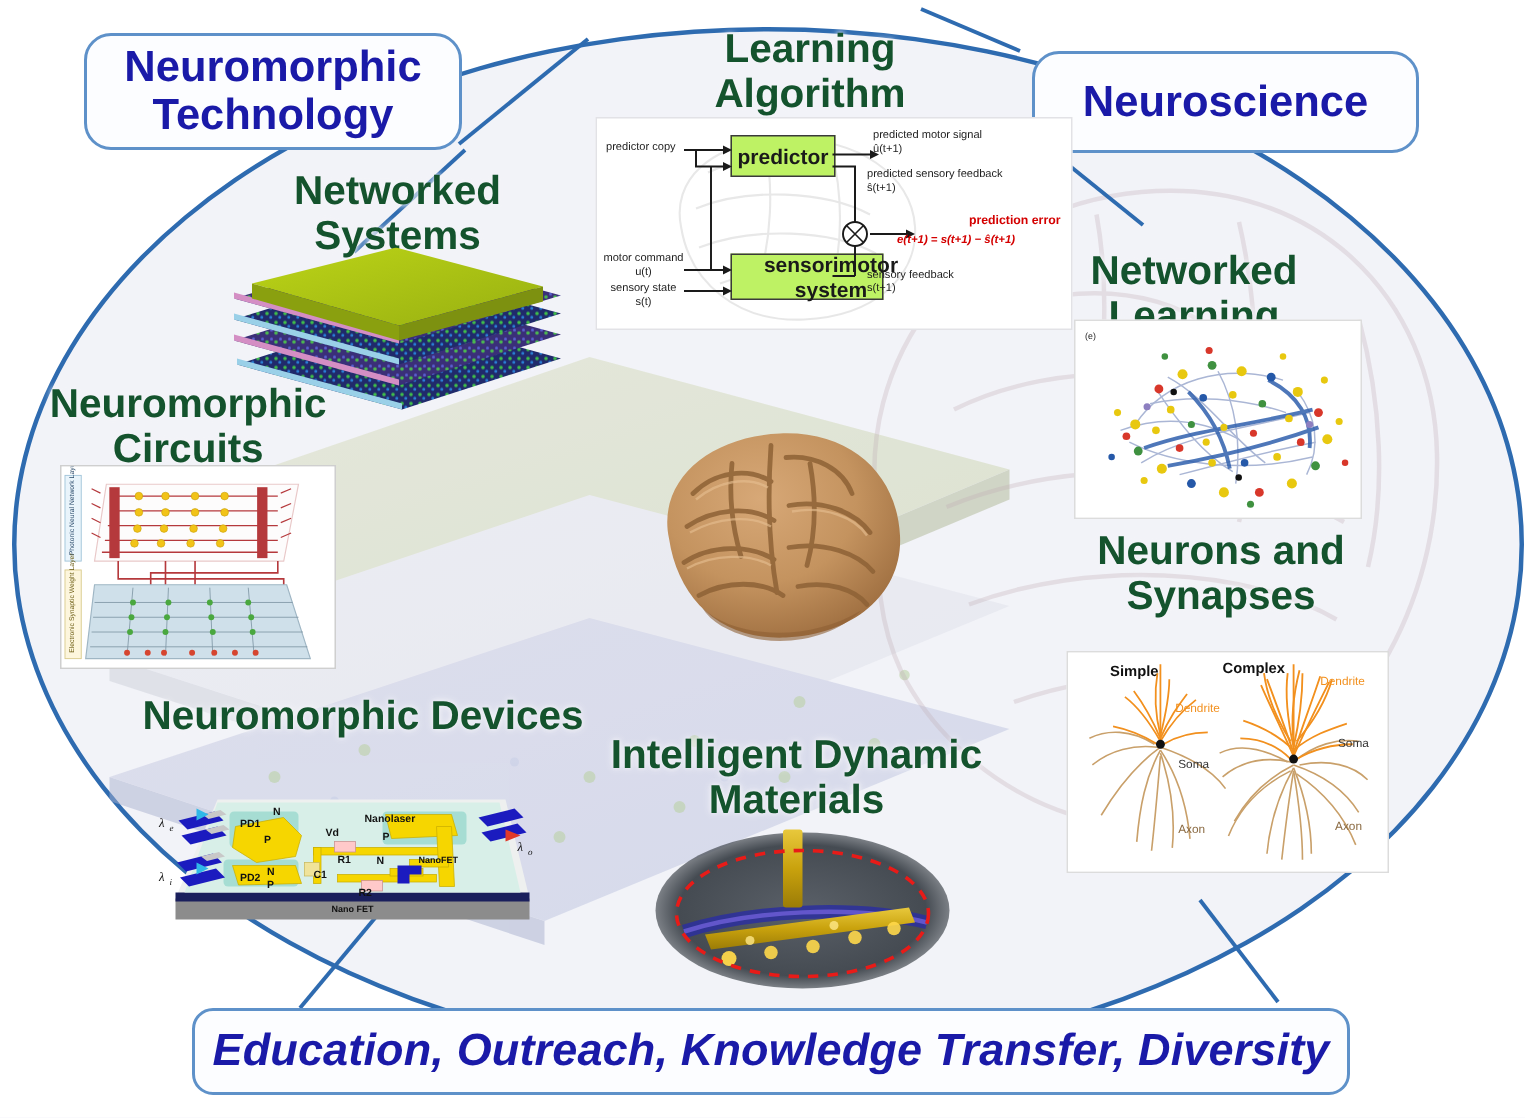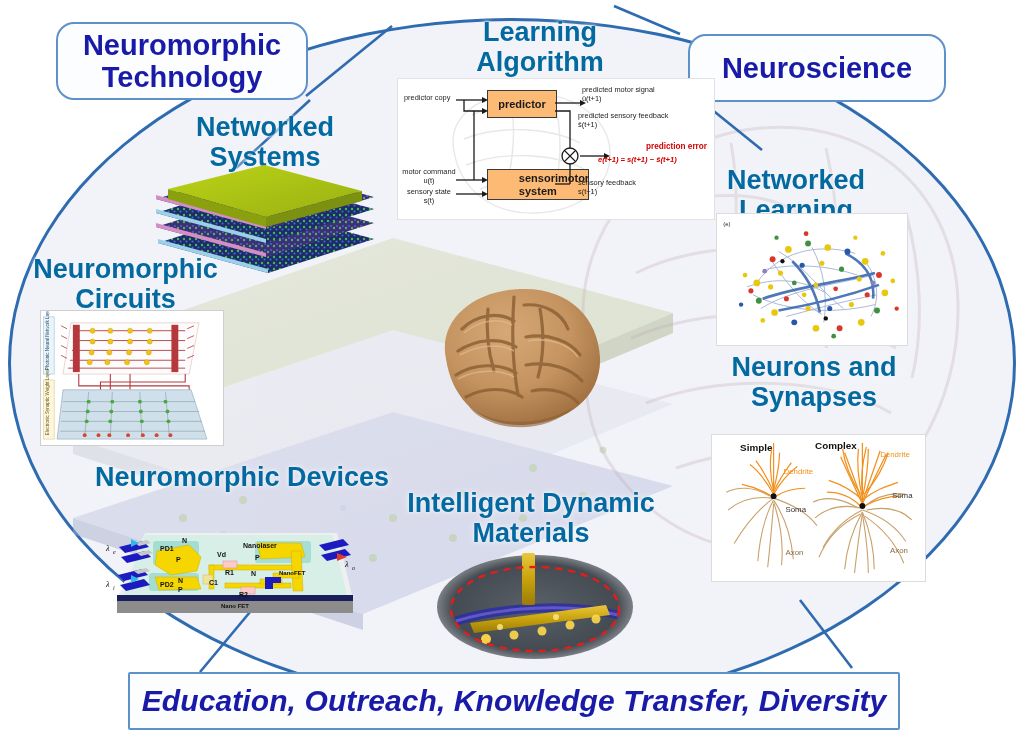--- a/index.html
+++ b/index.html
@@ -36,31 +36,31 @@
     font-weight:bold;
     text-align:center;
     display:flex;align-items:center;justify-content:center;
     box-sizing:border-box;
     line-height:1.12;
   }
   #box-tech{left:56px;top:22px;width:252px;height:78px;font-size:29px;}
   #box-neuro{right:78px;top:34px;width:258px;height:68px;font-size:29px;}
   #box-edu{
     left:128px;top:672px;width:772px;height:58px;
-    font-size:30px;font-style:italic;border-radius:2px;
+    font-size:30px;font-style:italic;border-radius:14px;
     letter-spacing:.1px;
   }
 
   
   .connector{position:absolute;stroke:#2e6bb0;stroke-width:2.6;fill:none;}
 
   
   .heading{
     position:absolute;
-    color:#0369a1;
+    color:#14532d;
     font-weight:bold;
     text-align:center;
     line-height:1.1;
     text-shadow:0 0 3px #f4f4f8, 0 0 6px #f4f4f8;
     white-space:pre-line;
   }
   #h-netsys   {left:120px;top:113px;width:290px;font-size:27px;}
   #h-circ     {left:8px;  top:255px;width:235px;font-size:27px;}
   #h-dev      {left:88px; top:463px;width:308px;font-size:27px;}
   #h-learn    {left:390px;top:18px; width:300px;font-size:27px;}
@@ -68,22 +68,22 @@
   #h-netlearn {left:662px;top:166px;width:268px;font-size:27px;}
   #h-neusyn   {left:688px;top:353px;width:252px;font-size:27px;}
 
   
   .panel{position:absolute;background:#fff;box-sizing:border-box;overflow:hidden;}
 
   
   #fig-learning{left:397px;top:78px;width:318px;height:142px;border:1px solid #e2e2e6;}
   .la-brain{position:absolute;left:34px;top:2px;width:200px;height:138px;opacity:.33;}
   .la-box{
-    position:absolute;background:#fdba74;border:1.6px solid #3a3a3a;
-    font-weight:bold;font-size:11px;color:#1a1a1a;text-align:left;
+    position:absolute;background:#bef264;border:1.6px solid #3a3a3a;
+    font-weight:bold;font-size:14px;color:#1a1a1a;text-align:center;
     display:flex;align-items:center;justify-content:center;line-height:1.15;
   }
   #la-pred{left:89px;top:11px;width:68px;height:26px;}
   #la-sens{left:89px;top:90px;width:68px;height:29px;padding-left:32px;}
   .la-txt{position:absolute;font-size:7.4px;color:#1c1c1c;line-height:1.25;white-space:pre-line;}
   .la-err{position:absolute;font-size:8.2px;color:#d40000;font-weight:bold;line-height:1.3;white-space:pre-line;}
 
   
   #fig-circuits{left:40px;top:310px;width:184px;height:136px;border:1px solid #cfcfcf;background:#fdfdfd;}
   

